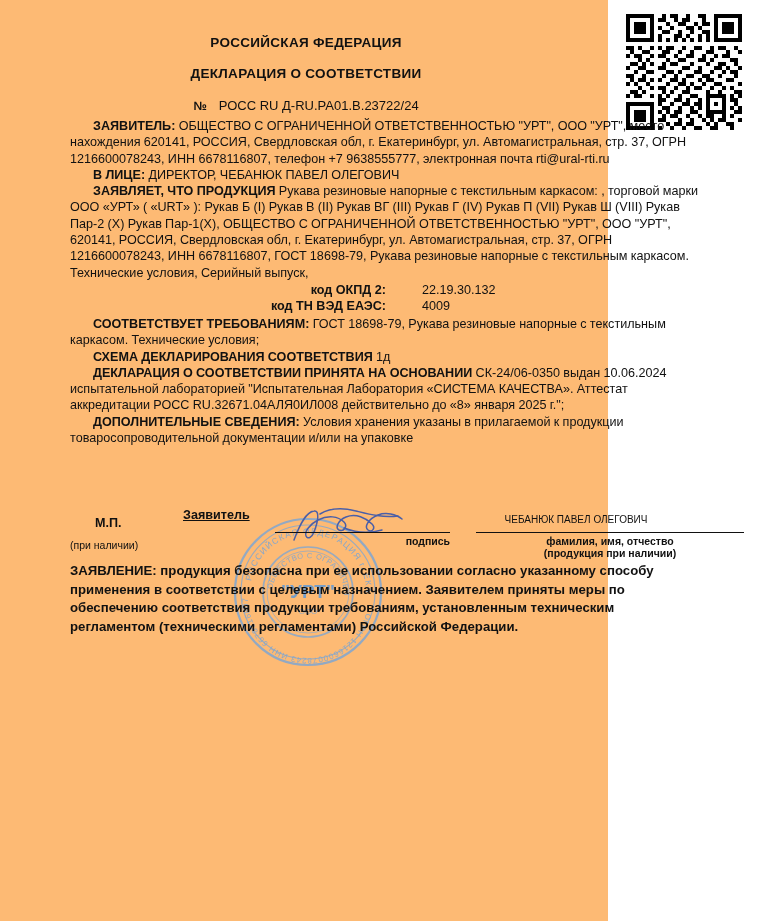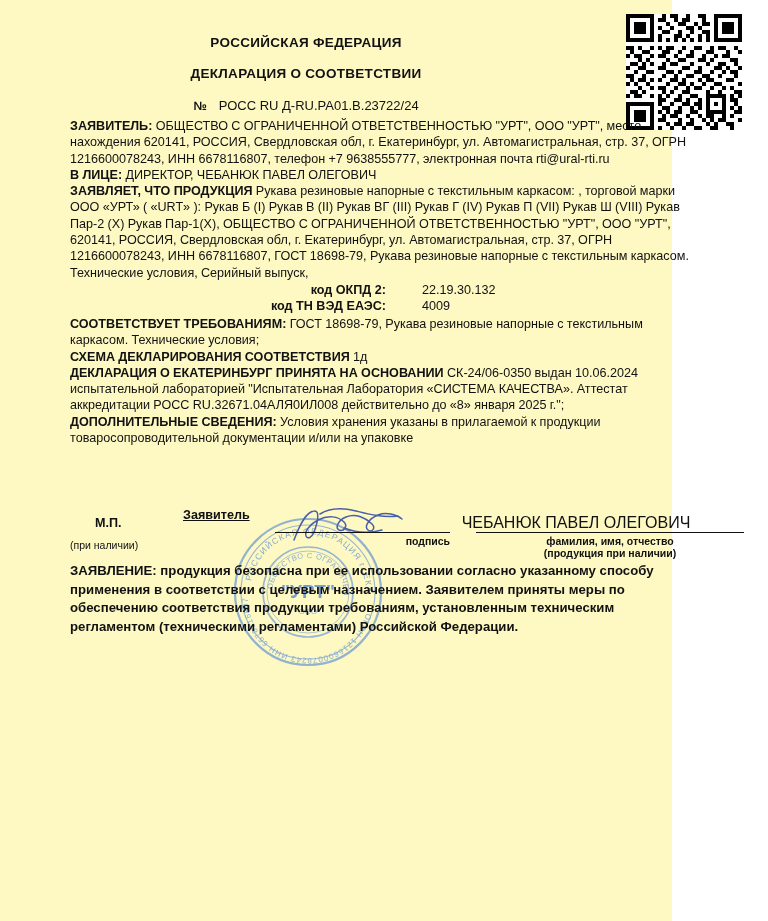--- a/index.html
+++ b/index.html
@@ -10,23 +10,23 @@
   body {
     width: 768px;
     height: 921px;
     font-family: "Liberation Sans", sans-serif;
     color: #111111;
     position: relative;
     overflow: hidden;
   }
   .page {
     position: relative;
-    width: 672px;
+    width: 608px;
     height: 921px;
-    background: #fef9c3;
+    background: #fdba74;
   }
 
   
   .qr-wrap {
     position: absolute;
     left: 626px;
     top: 14px;
     width: 116px;
     height: 116px;
   }
@@ -71,21 +71,21 @@
     top: 118px;
     width: 632px;
   }
   p.line {
     margin: 0;
     font-size: 12.6px;
     line-height: 16.3px;
     text-align: left;
     word-spacing: -0.2px;
   }
-  .b { font-weight: bold; }
+  .b { font-weight: bold; margin-left: 23px; }
 
   .block { margin: 0 0 0 0; }
   .gap-sm { margin-top: 2px; }
 
   
   .codes {
     margin: 1px 0 1px 0;
     font-size: 12.6px;
     line-height: 16.5px;
   }
@@ -148,21 +148,21 @@
     text-align: right;
     font-size: 10.5px;
     font-weight: bold;
   }
   .fio-name {
     position: absolute;
     left: 346px;
     top: 6px;
     width: 320px;
     text-align: center;
-    font-size: 16px;
+    font-size: 10px;
   }
   .fio-line {
     position: absolute;
     left: 406px;
     top: 24px;
     width: 268px;
     border-bottom: 1.6px solid #111;
   }
   .fio-caption1 {
     position: absolute;
@@ -470,21 +470,21 @@
       <div class="code-row">
         <span class="code-label">код ТН ВЭД ЕАЭС:</span>
         <span class="code-value">4009</span>
       </div>
     </div>
 
     <p class="line block"><span class="b">СООТВЕТСТВУЕТ ТРЕБОВАНИЯМ:</span><span> ГОСТ 18698-79, Рукава резиновые напорные с текстильным каркасом. Технические условия;</span></p>
 
     <p class="line block"><span class="b">СХЕМА ДЕКЛАРИРОВАНИЯ СООТВЕТСТВИЯ</span><span>  1д</span></p>
 
-    <p class="line block"><span class="b">ДЕКЛАРАЦИЯ О ЕКАТЕРИНБУРГ ПРИНЯТА НА ОСНОВАНИИ</span><span> СК-24/06-0350 выдан 10.06.2024 испытательной лабораторией "Испытательная Лаборатория «СИСТЕМА КАЧЕСТВА». Аттестат аккредитации РОСС RU.32671.04АЛЯ0ИЛ008 действительно до «8» января 2025 г.";</span></p>
+    <p class="line block"><span class="b">ДЕКЛАРАЦИЯ О СООТВЕТСТВИИ ПРИНЯТА НА ОСНОВАНИИ</span><span> СК-24/06-0350 выдан 10.06.2024 испытательной лабораторией "Испытательная Лаборатория «СИСТЕМА КАЧЕСТВА». Аттестат аккредитации РОСС RU.32671.04АЛЯ0ИЛ008 действительно до «8» января 2025 г.";</span></p>
 
     <p class="line block"><span class="b">ДОПОЛНИТЕЛЬНЫЕ СВЕДЕНИЯ:</span><span> Условия хранения указаны в прилагаемой к продукции товаросопроводительной документации и/или на упаковке</span></p>
 
 
   </div>
 
   <div class="stamp">
     <svg width="192" height="152" viewBox="0 0 192 152">
       <g transform="translate(96,76)">
         <circle r="73" fill="none" stroke="#7fa6d1" stroke-width="2.2" opacity="0.85"></circle>

